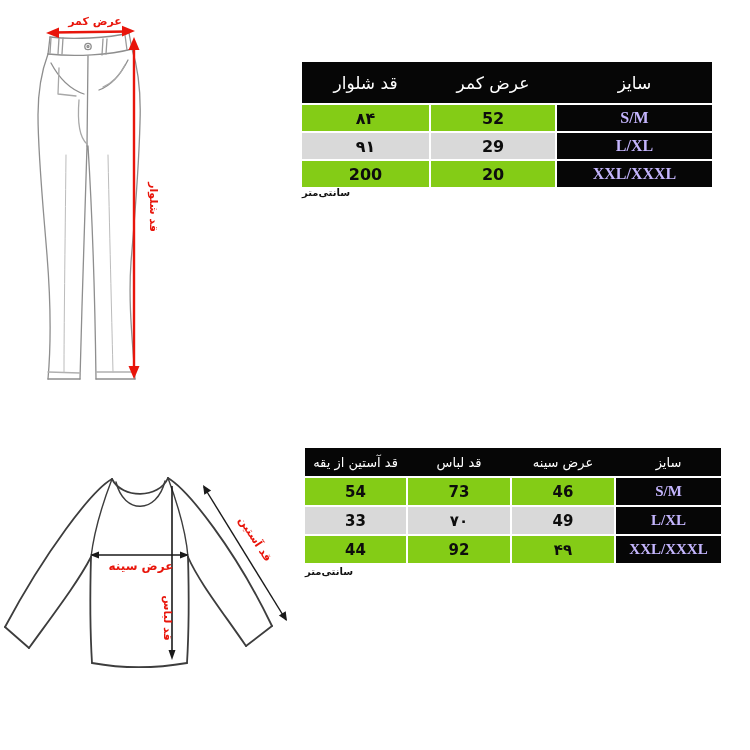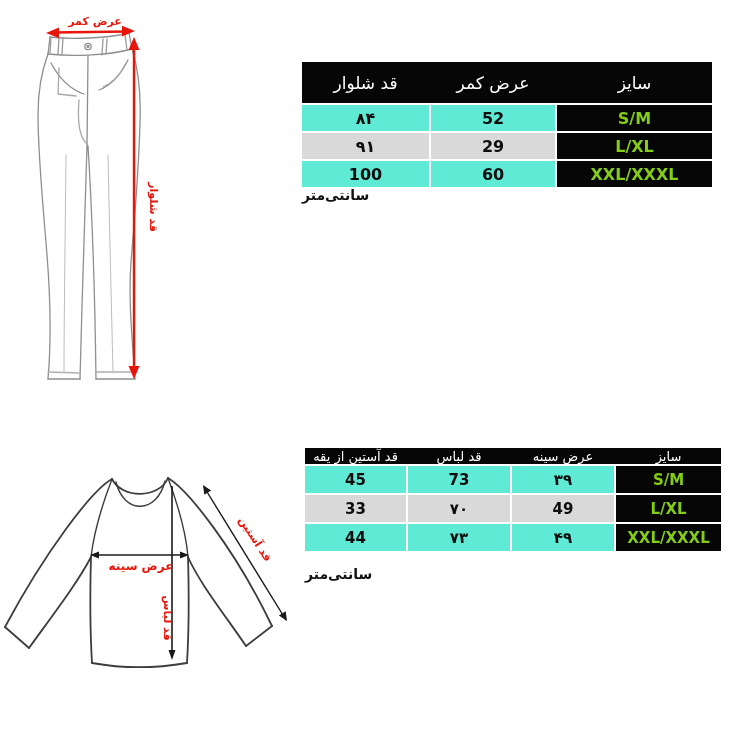--- a/index.html
+++ b/index.html
@@ -9,37 +9,37 @@
     overflow:hidden;
   }
   #figures{position:absolute;left:0;top:0;width:750px;height:750px;}
   svg text{font-family:"DejaVu Sans","Liberation Sans",sans-serif;font-weight:700;fill:#e8150b;}
 
   .size-table{position:absolute;}
   .thead{display:grid;column-gap:2px;background:#060606;align-items:center;}
   .thead .hcell{color:#ffffff;text-align:center;direction:rtl;}
   .tbody{display:grid;gap:2px;margin-top:2px;background:#ffffff;}
   .cell{display:flex;align-items:center;justify-content:center;font-weight:700;color:#0d0d0d;direction:rtl;}
-  .cell.g1{background:#5eead4;}
+  .cell.g1{background:#84cc16;}
   .cell.g2{background:#d9d9d9;}
-  .cell.sz{background:#060606;color:#84cc16;direction:ltr;}
+  .cell.sz{background:#060606;color:#c4b5fd;direction:ltr;font-family:Liberation Serif, serif;}
 
   
   #pants-table{left:302px;top:62px;width:410px;}
   #pants-table .thead{grid-template-columns:127px 124px 155px;height:41px;font-size:17px;}
   #pants-table .tbody{grid-template-columns:127px 124px 155px;grid-auto-rows:26px;}
   #pants-table .cell{font-size:16px;}
 
   
   #shirt-table{left:305px;top:448px;width:416px;}
-  #shirt-table .thead{grid-template-columns:101px 102px 102px 105px;height:16px;font-size:13px;}
+  #shirt-table .thead{grid-template-columns:101px 102px 102px 105px;height:28px;font-size:13px;}
   #shirt-table .tbody{grid-template-columns:101px 102px 102px 105px;grid-auto-rows:27px;}
   #shirt-table .cell{font-size:15px;}
 
-  .unit{position:absolute;font-size:14px;font-weight:700;color:#111;direction:rtl;}
+  .unit{position:absolute;font-size:10px;font-weight:700;color:#111;direction:rtl;}
   #pants-unit{left:302px;top:187px;}
   #shirt-unit{left:305px;top:566px;}
 </style>
 </head>
 <body>
 
 <svg id="figures" viewBox="0 0 750 750" aria-hidden="true">
 
   <g fill="none" stroke="#8e8e8e" stroke-width="1.3" stroke-linecap="round" stroke-linejoin="round">
 
@@ -123,44 +123,44 @@
   </div>
   <div class="tbody">
     <div class="cell g1">۸۴</div>
     <div class="cell g1">52</div>
     <div class="cell sz">S/M</div>
 
     <div class="cell g2">۹۱</div>
     <div class="cell g2">29</div>
     <div class="cell sz">L/XL</div>
 
-    <div class="cell g1">100</div>
-    <div class="cell g1">60</div>
+    <div class="cell g1">200</div>
+    <div class="cell g1">20</div>
     <div class="cell sz">XXL/XXXL</div>
   </div>
 </div>
 <div class="unit" id="pants-unit">سانتی‌متر</div>
 
 <div class="size-table" id="shirt-table">
   <div class="thead">
     <div class="hcell">قد آستین از یقه</div>
     <div class="hcell">قد لباس</div>
     <div class="hcell">عرض سینه</div>
     <div class="hcell">سایز</div>
   </div>
   <div class="tbody">
-    <div class="cell g1">45</div>
+    <div class="cell g1">54</div>
     <div class="cell g1">73</div>
-    <div class="cell g1">۳۹</div>
+    <div class="cell g1">46</div>
     <div class="cell sz">S/M</div>
 
     <div class="cell g2">33</div>
     <div class="cell g2">۷۰</div>
     <div class="cell g2">49</div>
     <div class="cell sz">L/XL</div>
 
     <div class="cell g1">44</div>
-    <div class="cell g1">۷۳</div>
+    <div class="cell g1">92</div>
     <div class="cell g1">۴۹</div>
     <div class="cell sz">XXL/XXXL</div>
   </div>
 </div>
 <div class="unit" id="shirt-unit">سانتی‌متر</div>
 
 </body></html>

